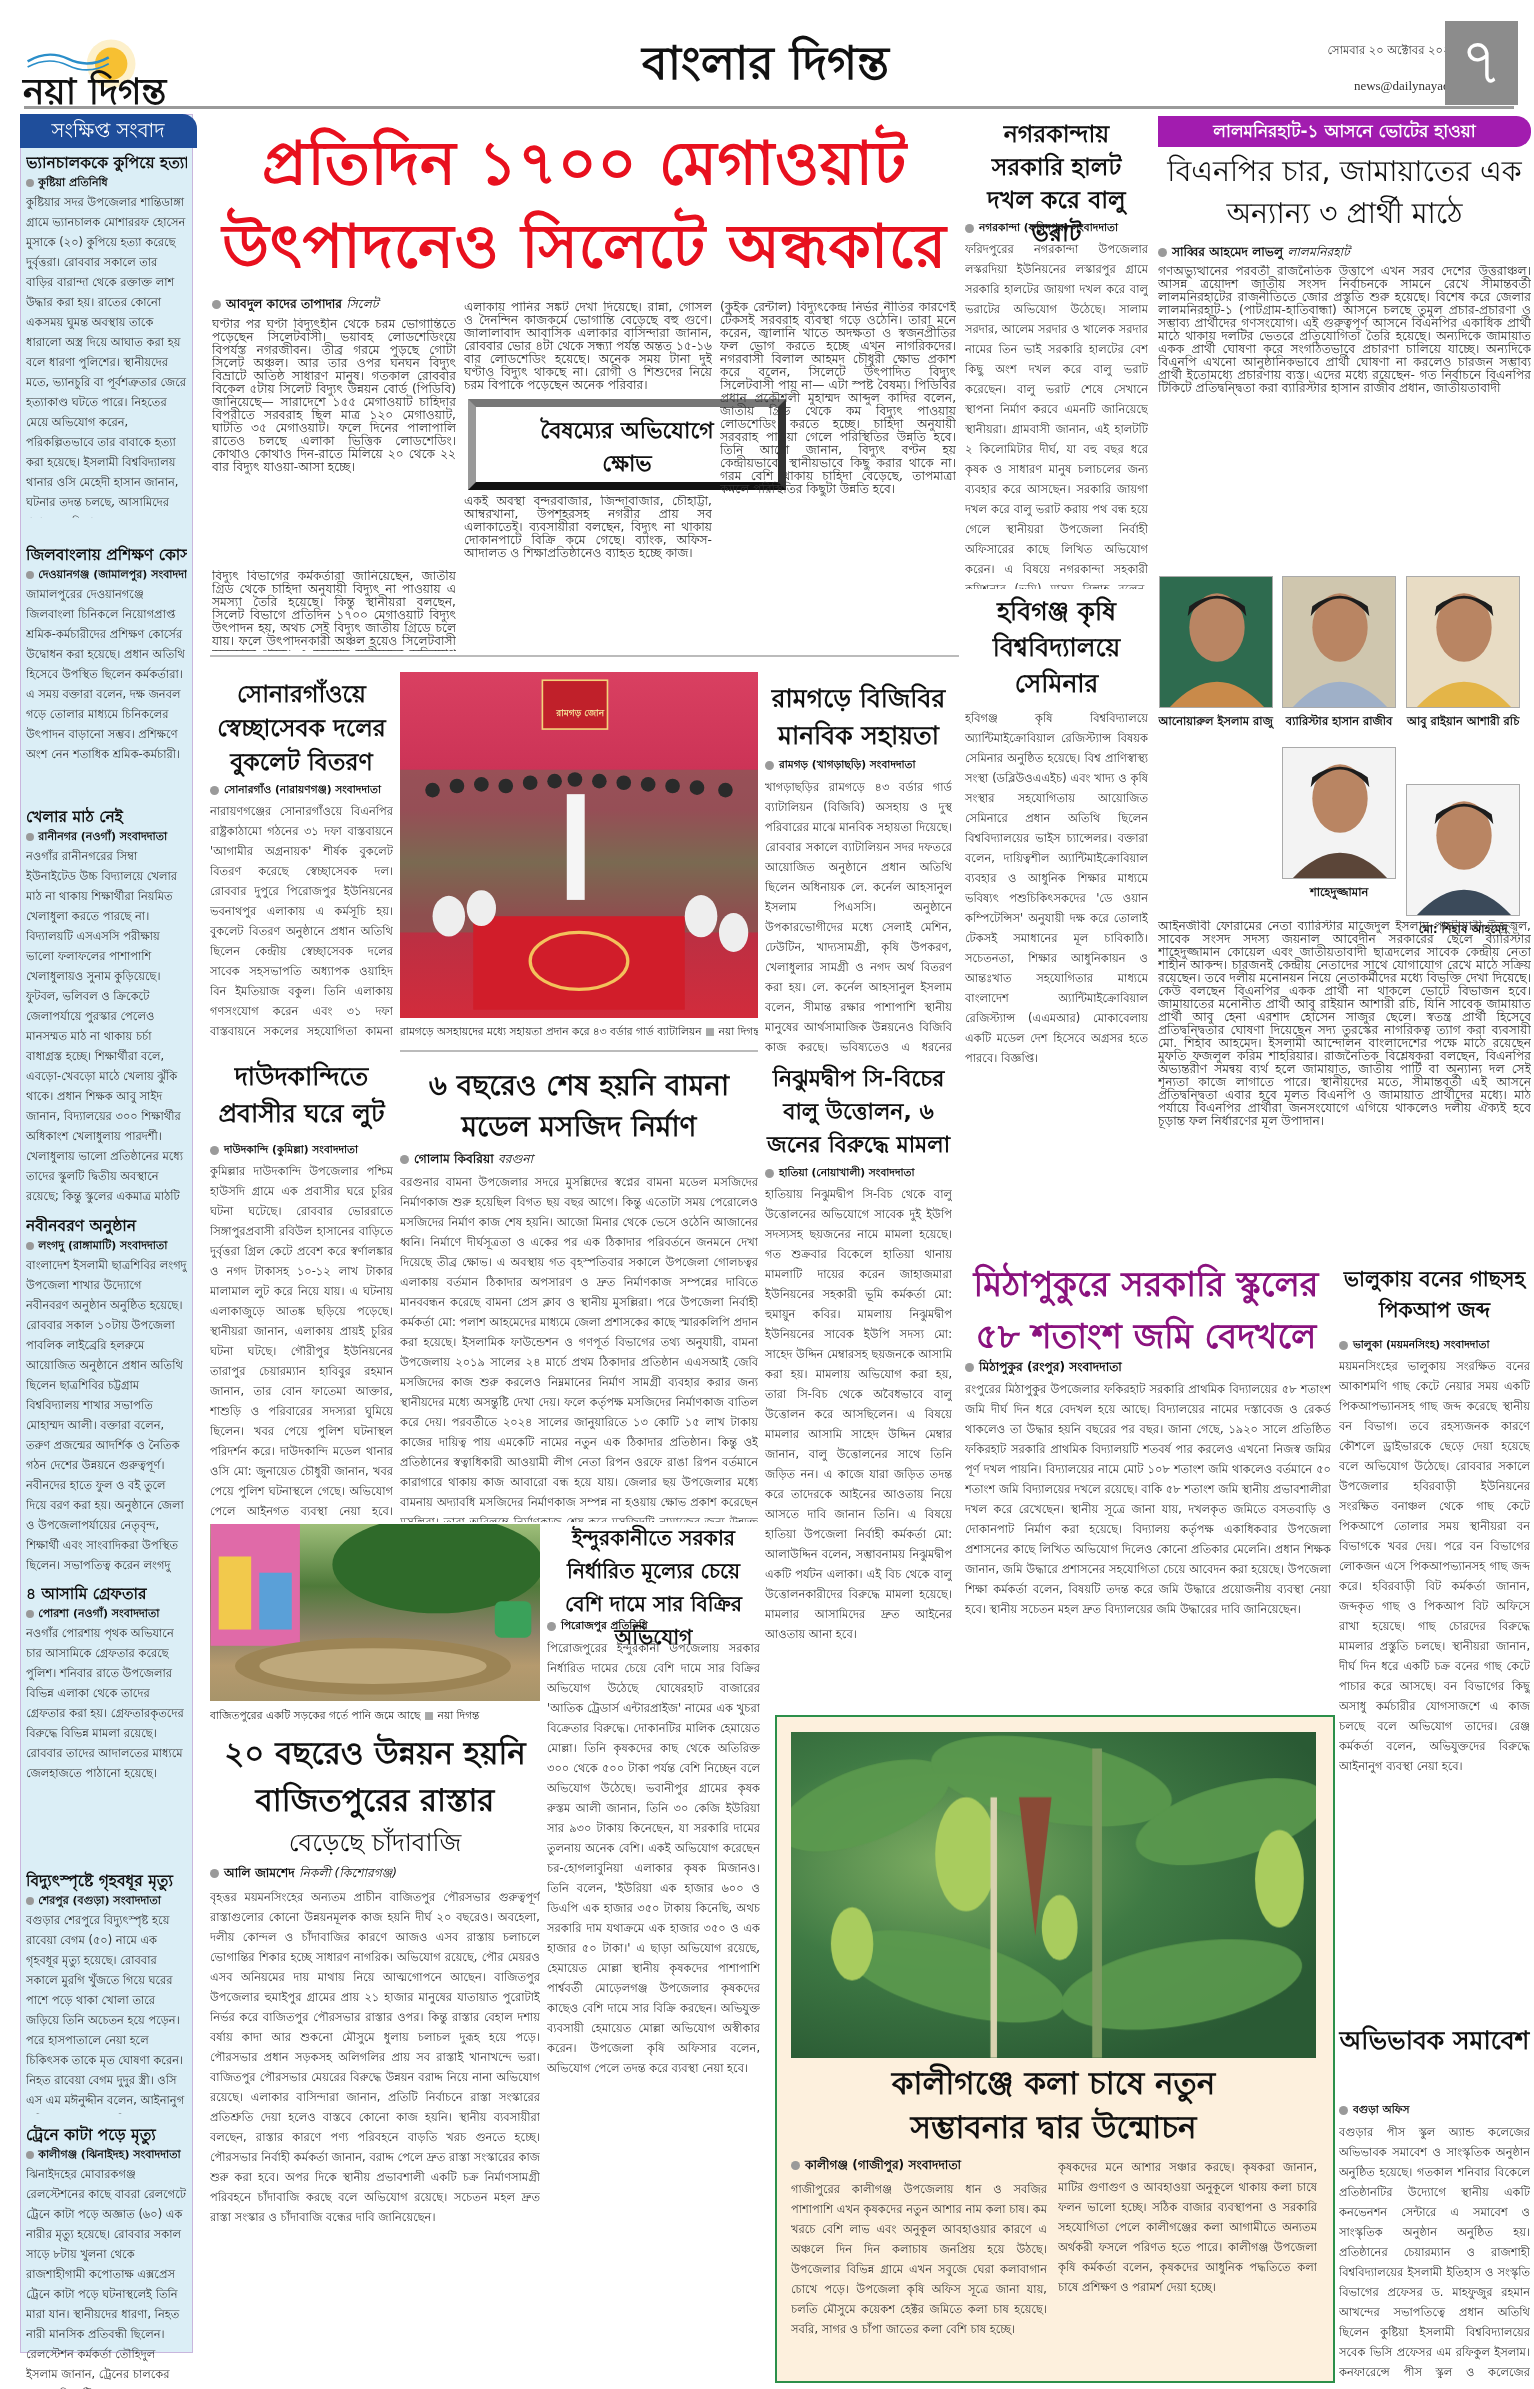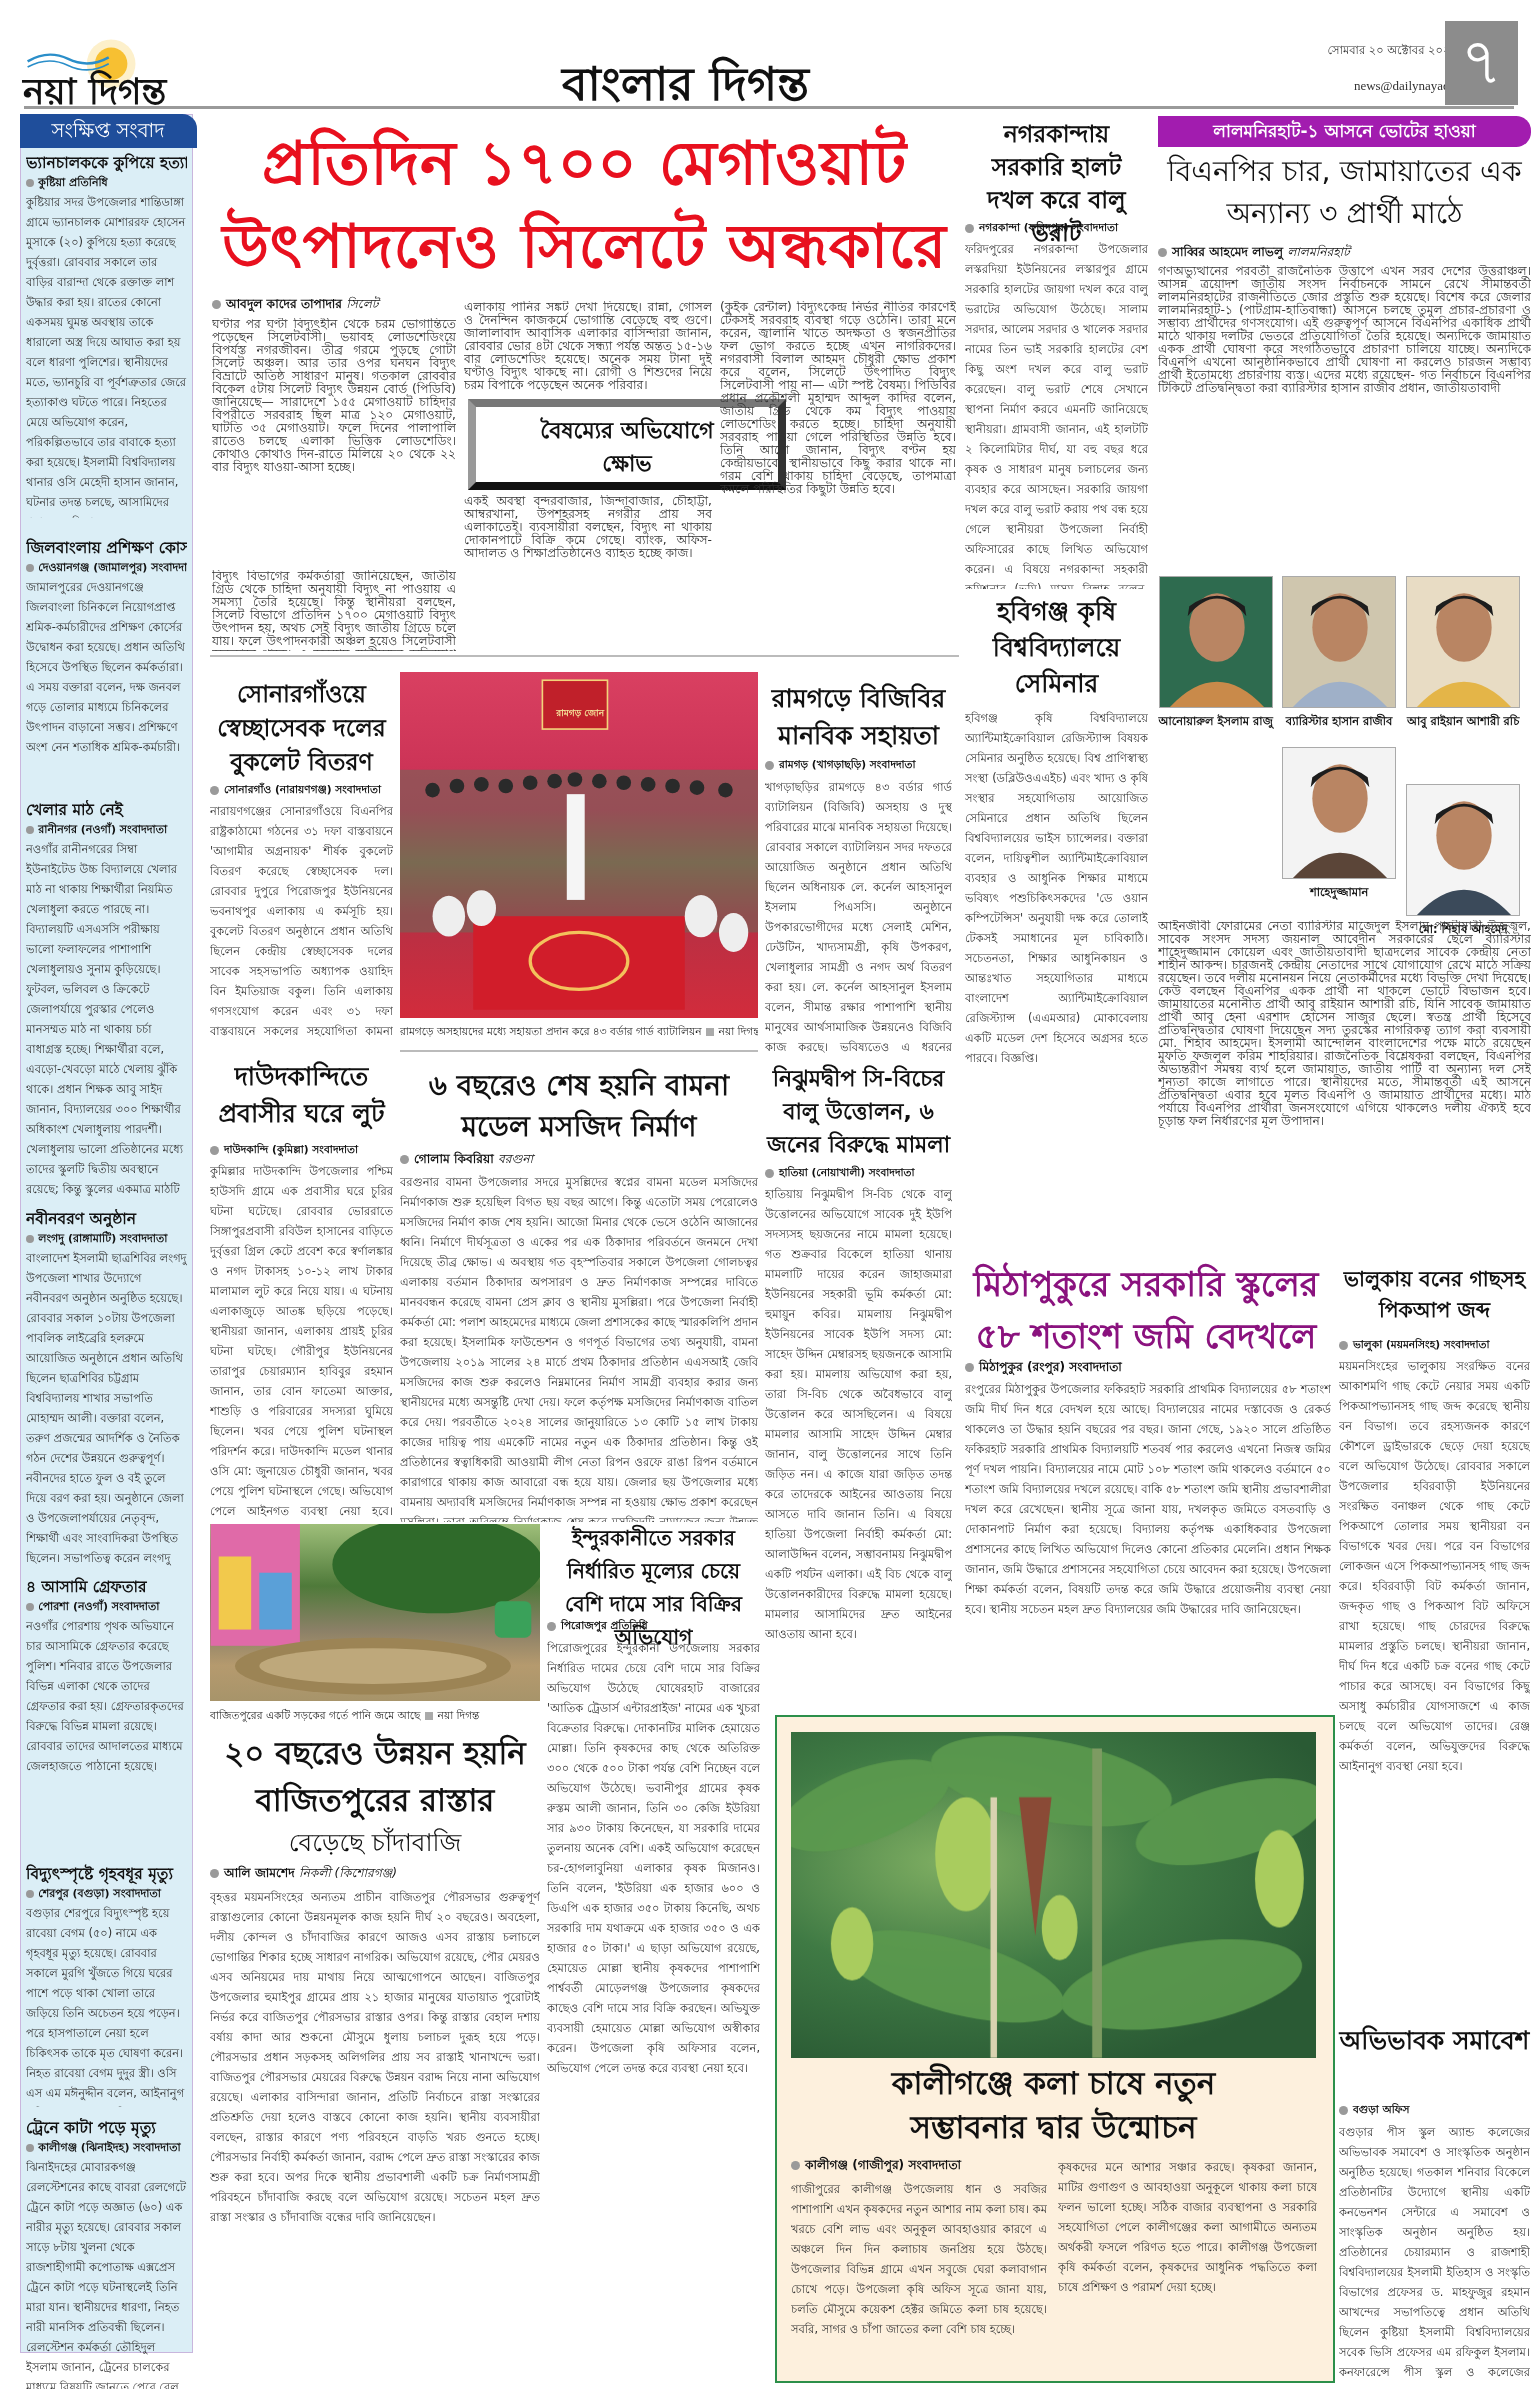--- a/index.html
+++ b/index.html
@@ -10,21 +10,21 @@
 .byline{font-family:"DejaVu Sans",sans-serif;font-size:12.2px;font-weight:bold;color:#111;line-height:19.5px;white-space:nowrap;overflow:hidden}
 .byline .dot{display:inline-block;width:9px;height:9px;border-radius:50%;background:#9a9a9a;margin-right:4.9px;vertical-align:middle}
 .byline .place{font-weight:normal;font-style:italic}
 .hd{font-family:"DejaVu Sans",sans-serif;font-weight:bold;color:#111;text-align:center;line-height:1.2}
 .caption{font-family:"DejaVu Sans",sans-serif;font-size:10.6px;color:#222;white-space:nowrap;overflow:hidden}
 .caption .sq{display:inline-block;width:7.3px;height:7.3px;background:#aaa;margin:0 4.9px;vertical-align:middle}
 .rule{background:#bbb}
 
 .masthead-line{left:24.4px;top:106px;width:1490px;height:3.3px;background:#9a9a9a}
 .logo{left:23px;top:33px;width:212px;height:73px}
-.section-title{left:562px;top:49px;width:407px;font-family:"DejaVu Serif",serif;font-size:46px;font-weight:bold;color:#111}
+.section-title{left:562px;top:28px;width:407px;font-family:"DejaVu Serif",serif;font-size:46px;font-weight:bold;text-align:center;color:#111}
 .dateline{left:1303px;top:41px;width:204px;text-align:right;font-size:11.4px;color:#333;line-height:18px}
 .page-no{left:1445px;top:21px;width:73px;height:84px;background:#8c8c8c;color:#fff;font-size:65px;text-align:center;line-height:81px;font-family:"DejaVu Serif",serif}
 
 .leftcol{left:19.5px;top:114px;width:173px;height:2239px;background:#dbeef6;border:1.6px solid #c9b6dd}
 .leftcol-head{left:19.5px;top:114px;width:177px;height:34px;background:#1f4e9b;color:#fff;font-size:19.5px;font-weight:normal;text-align:center;line-height:34px;border-top-right-radius:14.7px}
 .lc-h{font-family:"DejaVu Sans",sans-serif;font-weight:bold;font-size:15.5px;color:#111;line-height:21px;white-space:nowrap;overflow:hidden}
 .lc-b{font-size:11.4px;line-height:20px;color:#333;overflow:hidden}
 .lc-by{font-size:11px;font-weight:bold;line-height:18px;color:#111;white-space:nowrap;overflow:hidden}
 .lc-by .dot{display:inline-block;width:8.1px;height:8.1px;border-radius:50%;background:#999;margin-right:4.1px;vertical-align:middle}
 
@@ -61,21 +61,21 @@
 <div class="abs leftcol-head">সংক্ষিপ্ত সংবাদ</div>
 
 <div class="abs" style="left:26px;top:153px;width:161px">
 
   <div>
     <div class="lc-h">ভ্যানচালককে কুপিয়ে হত্যা</div>
     <div class="lc-by"><span class="dot"></span><span>কুষ্টিয়া প্রতিনিধি</span></div>
     <div class="lc-b" style="height:326px">কুষ্টিয়ার সদর উপজেলার শান্তিডাঙ্গা গ্রামে ভ্যানচালক মোশাররফ হোসেন মুসাকে (২০) কুপিয়ে হত্যা করেছে দুর্বৃত্তরা। রোববার সকালে তার বাড়ির বারান্দা থেকে রক্তাক্ত লাশ উদ্ধার করা হয়। রাতের কোনো একসময় ঘুমন্ত অবস্থায় তাকে ধারালো অস্ত্র দিয়ে আঘাত করা হয় বলে ধারণা পুলিশের। স্থানীয়দের মতে, ভ্যানচুরি বা পূর্বশত্রুতার জেরে হত্যাকাণ্ড ঘটতে পারে। নিহতের মেয়ে অভিযোগ করেন, পরিকল্পিতভাবে তার বাবাকে হত্যা করা হয়েছে। ইসলামী বিশ্ববিদ্যালয় থানার ওসি মেহেদী হাসান জানান, ঘটনার তদন্ত চলছে, আসামিদের শনাক্তে অভিযান চলছে।</div>
   </div>
 
-  <div style="margin-top:20px">
+  <div style="margin-top:27px">
     <div class="lc-h">জিলবাংলায় প্রশিক্ষণ কোর্স</div>
     <div class="lc-by"><span class="dot"></span><span>দেওয়ানগঞ্জ (জামালপুর) সংবাদদাতা</span></div>
     <div class="lc-b" style="height:212px">জামালপুরের দেওয়ানগঞ্জে জিলবাংলা চিনিকলে নিয়োগপ্রাপ্ত শ্রমিক-কর্মচারীদের প্রশিক্ষণ কোর্সের উদ্বোধন করা হয়েছে। প্রধান অতিথি হিসেবে উপস্থিত ছিলেন কর্মকর্তারা। এ সময় বক্তারা বলেন, দক্ষ জনবল গড়ে তোলার মাধ্যমে চিনিকলের উৎপাদন বাড়ানো সম্ভব। প্রশিক্ষণে অংশ নেন শতাধিক শ্রমিক-কর্মচারী।</div>
   </div>
 
   <div style="margin-top:11.4px">
     <div class="lc-h">খেলার মাঠ নেই</div>
     <div class="lc-by"><span class="dot"></span><span>রানীনগর (নওগাঁ) সংবাদদাতা</span></div>
     <div class="lc-b" style="height:358px">নওগাঁর রানীনগরের সিম্বা ইউনাইটেড উচ্চ বিদ্যালয়ে খেলার মাঠ না থাকায় শিক্ষার্থীরা নিয়মিত খেলাধুলা করতে পারছে না। বিদ্যালয়টি এসএসসি পরীক্ষায় ভালো ফলাফলের পাশাপাশি খেলাধুলায়ও সুনাম কুড়িয়েছে। ফুটবল, ভলিবল ও ক্রিকেটে জেলাপর্যায়ে পুরস্কার পেলেও মানসম্মত মাঠ না থাকায় চর্চা বাধাগ্রস্ত হচ্ছে। শিক্ষার্থীরা বলে, এবড়ো-খেবড়ো মাঠে খেলায় ঝুঁকি থাকে। প্রধান শিক্ষক আবু সাইদ জানান, বিদ্যালয়ের ৩০০ শিক্ষার্থীর অধিকাংশ খেলাধুলায় পারদর্শী। খেলাধুলায় ভালো প্রতিষ্ঠানের মধ্যে তাদের স্কুলটি দ্বিতীয় অবস্থানে রয়েছে; কিন্তু স্কুলের একমাত্র মাঠটি পাহাড়ের মতো উঁচু-নিচু। মাঠটি সংস্কার হলে বিদ্যালয়টি জেলার সেরা খেলোয়াড় তৈরি করতে পারবে বলে আশা প্রকাশ করেন তিনি।</div>
   </div>

